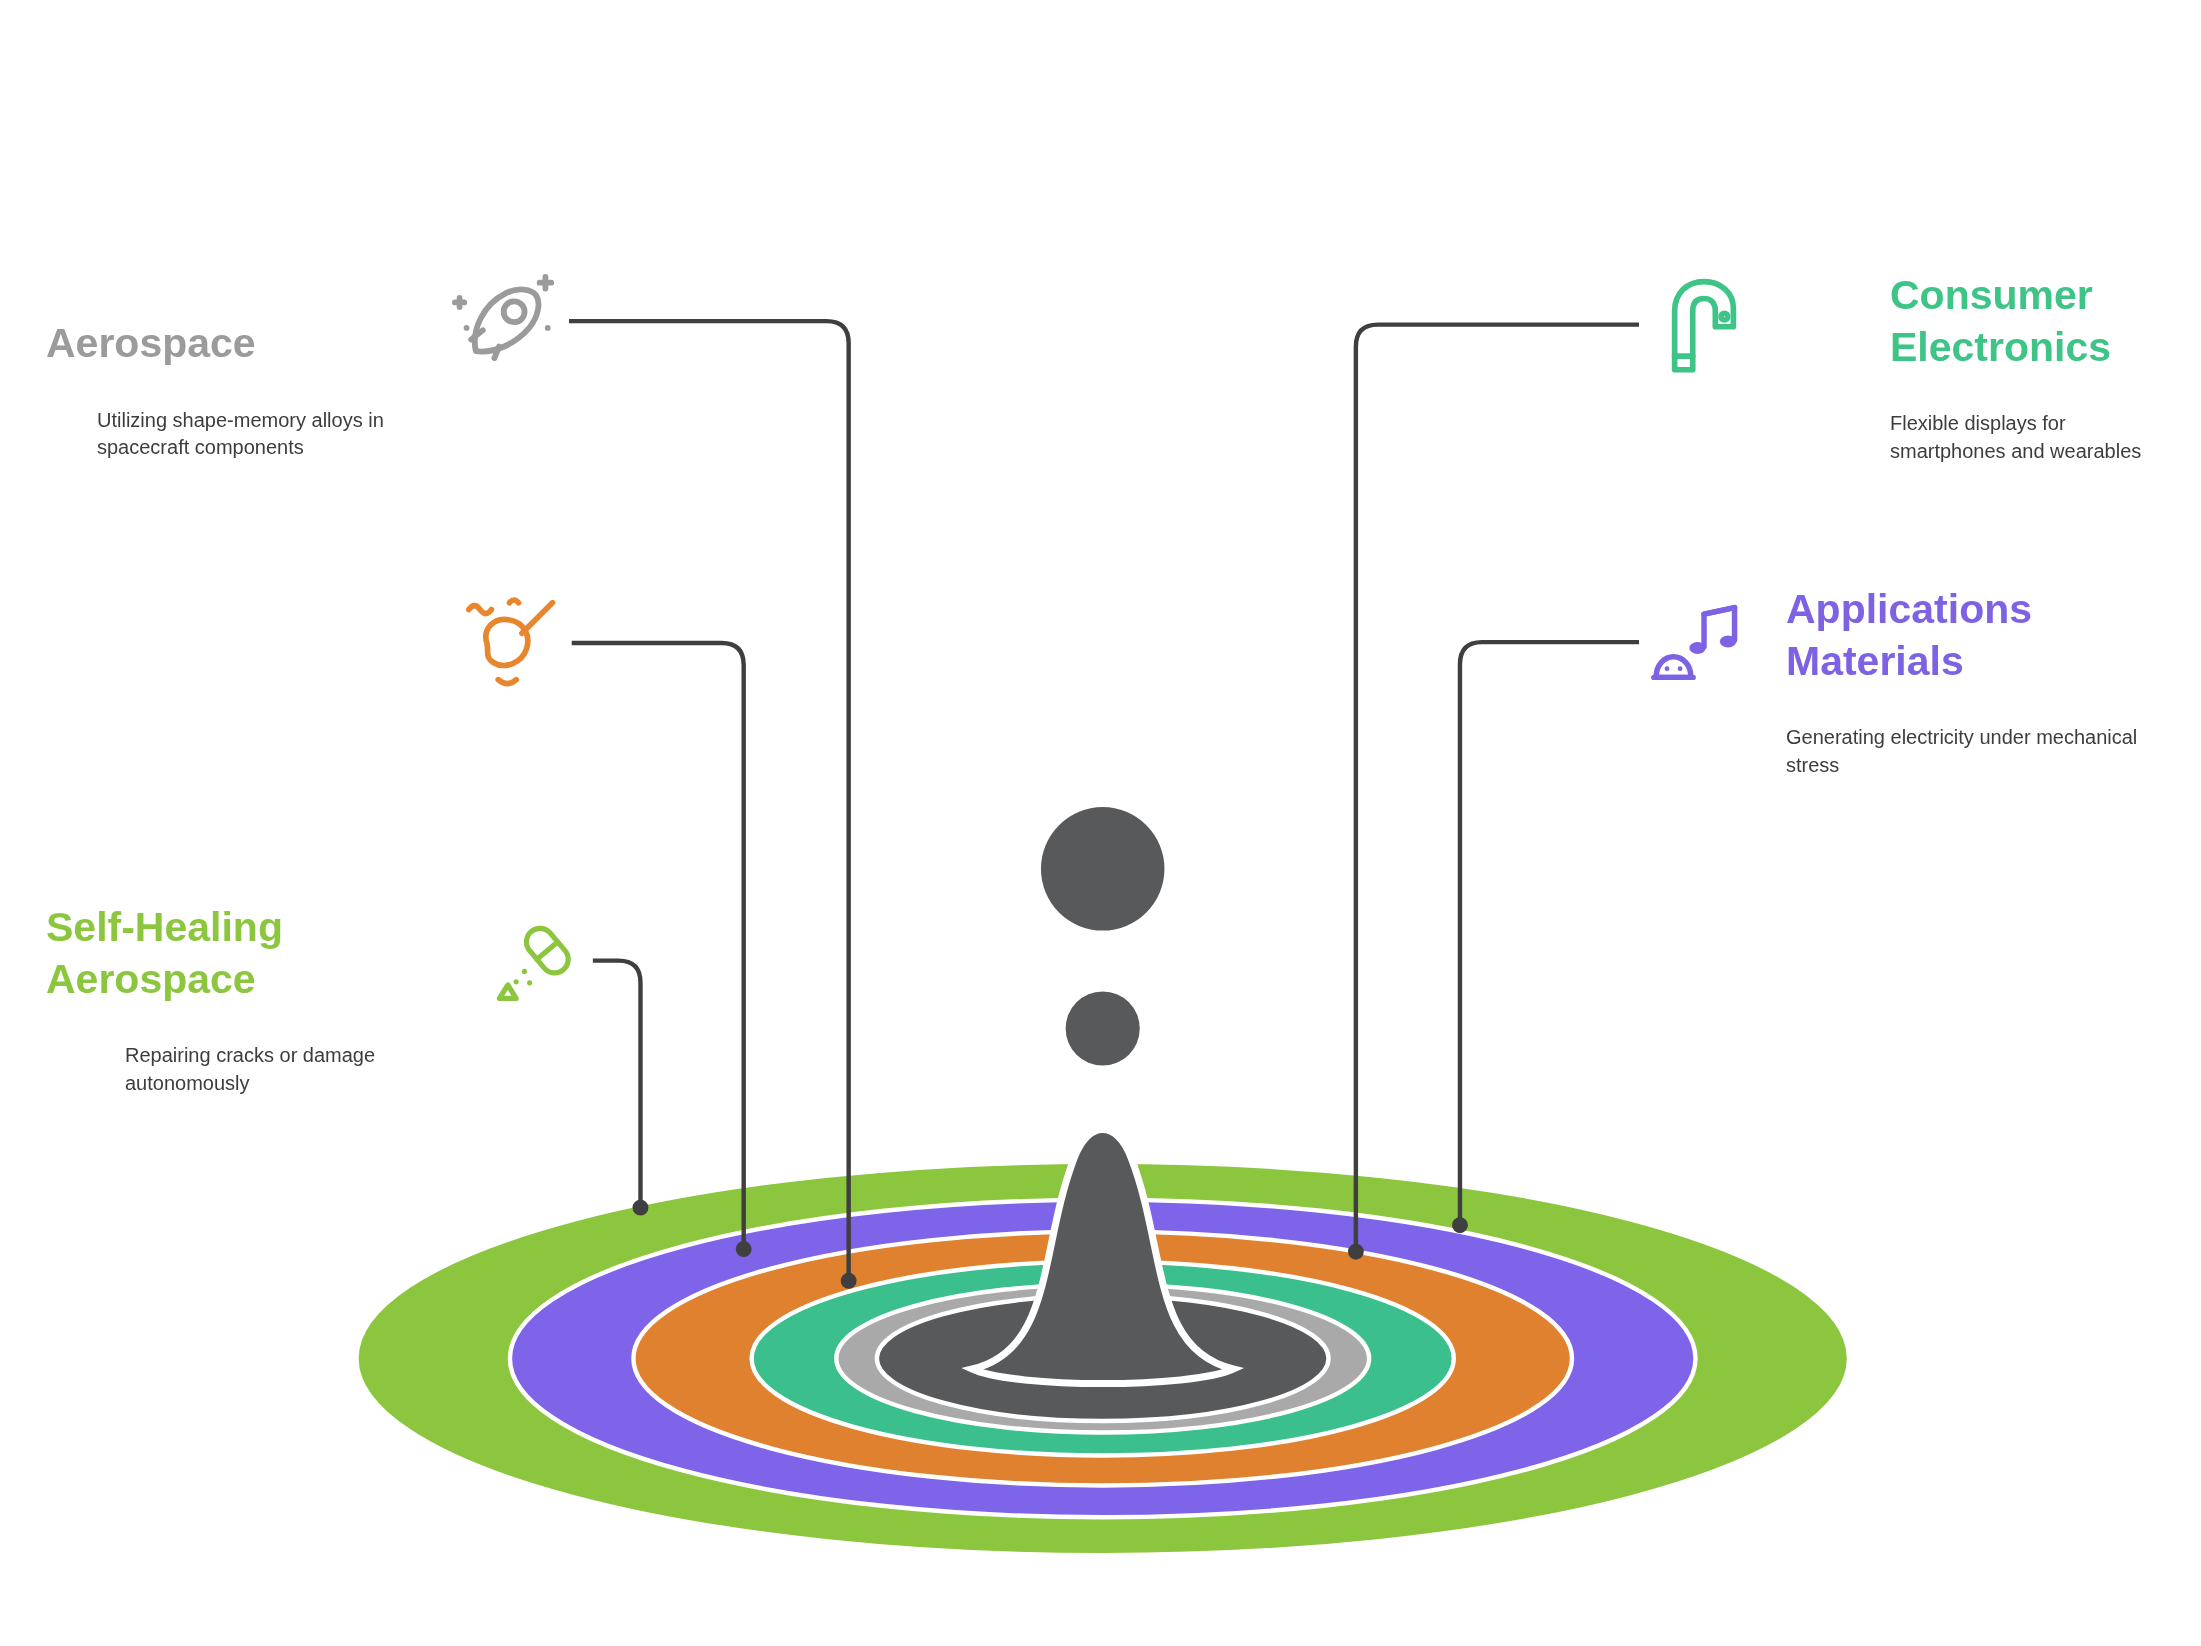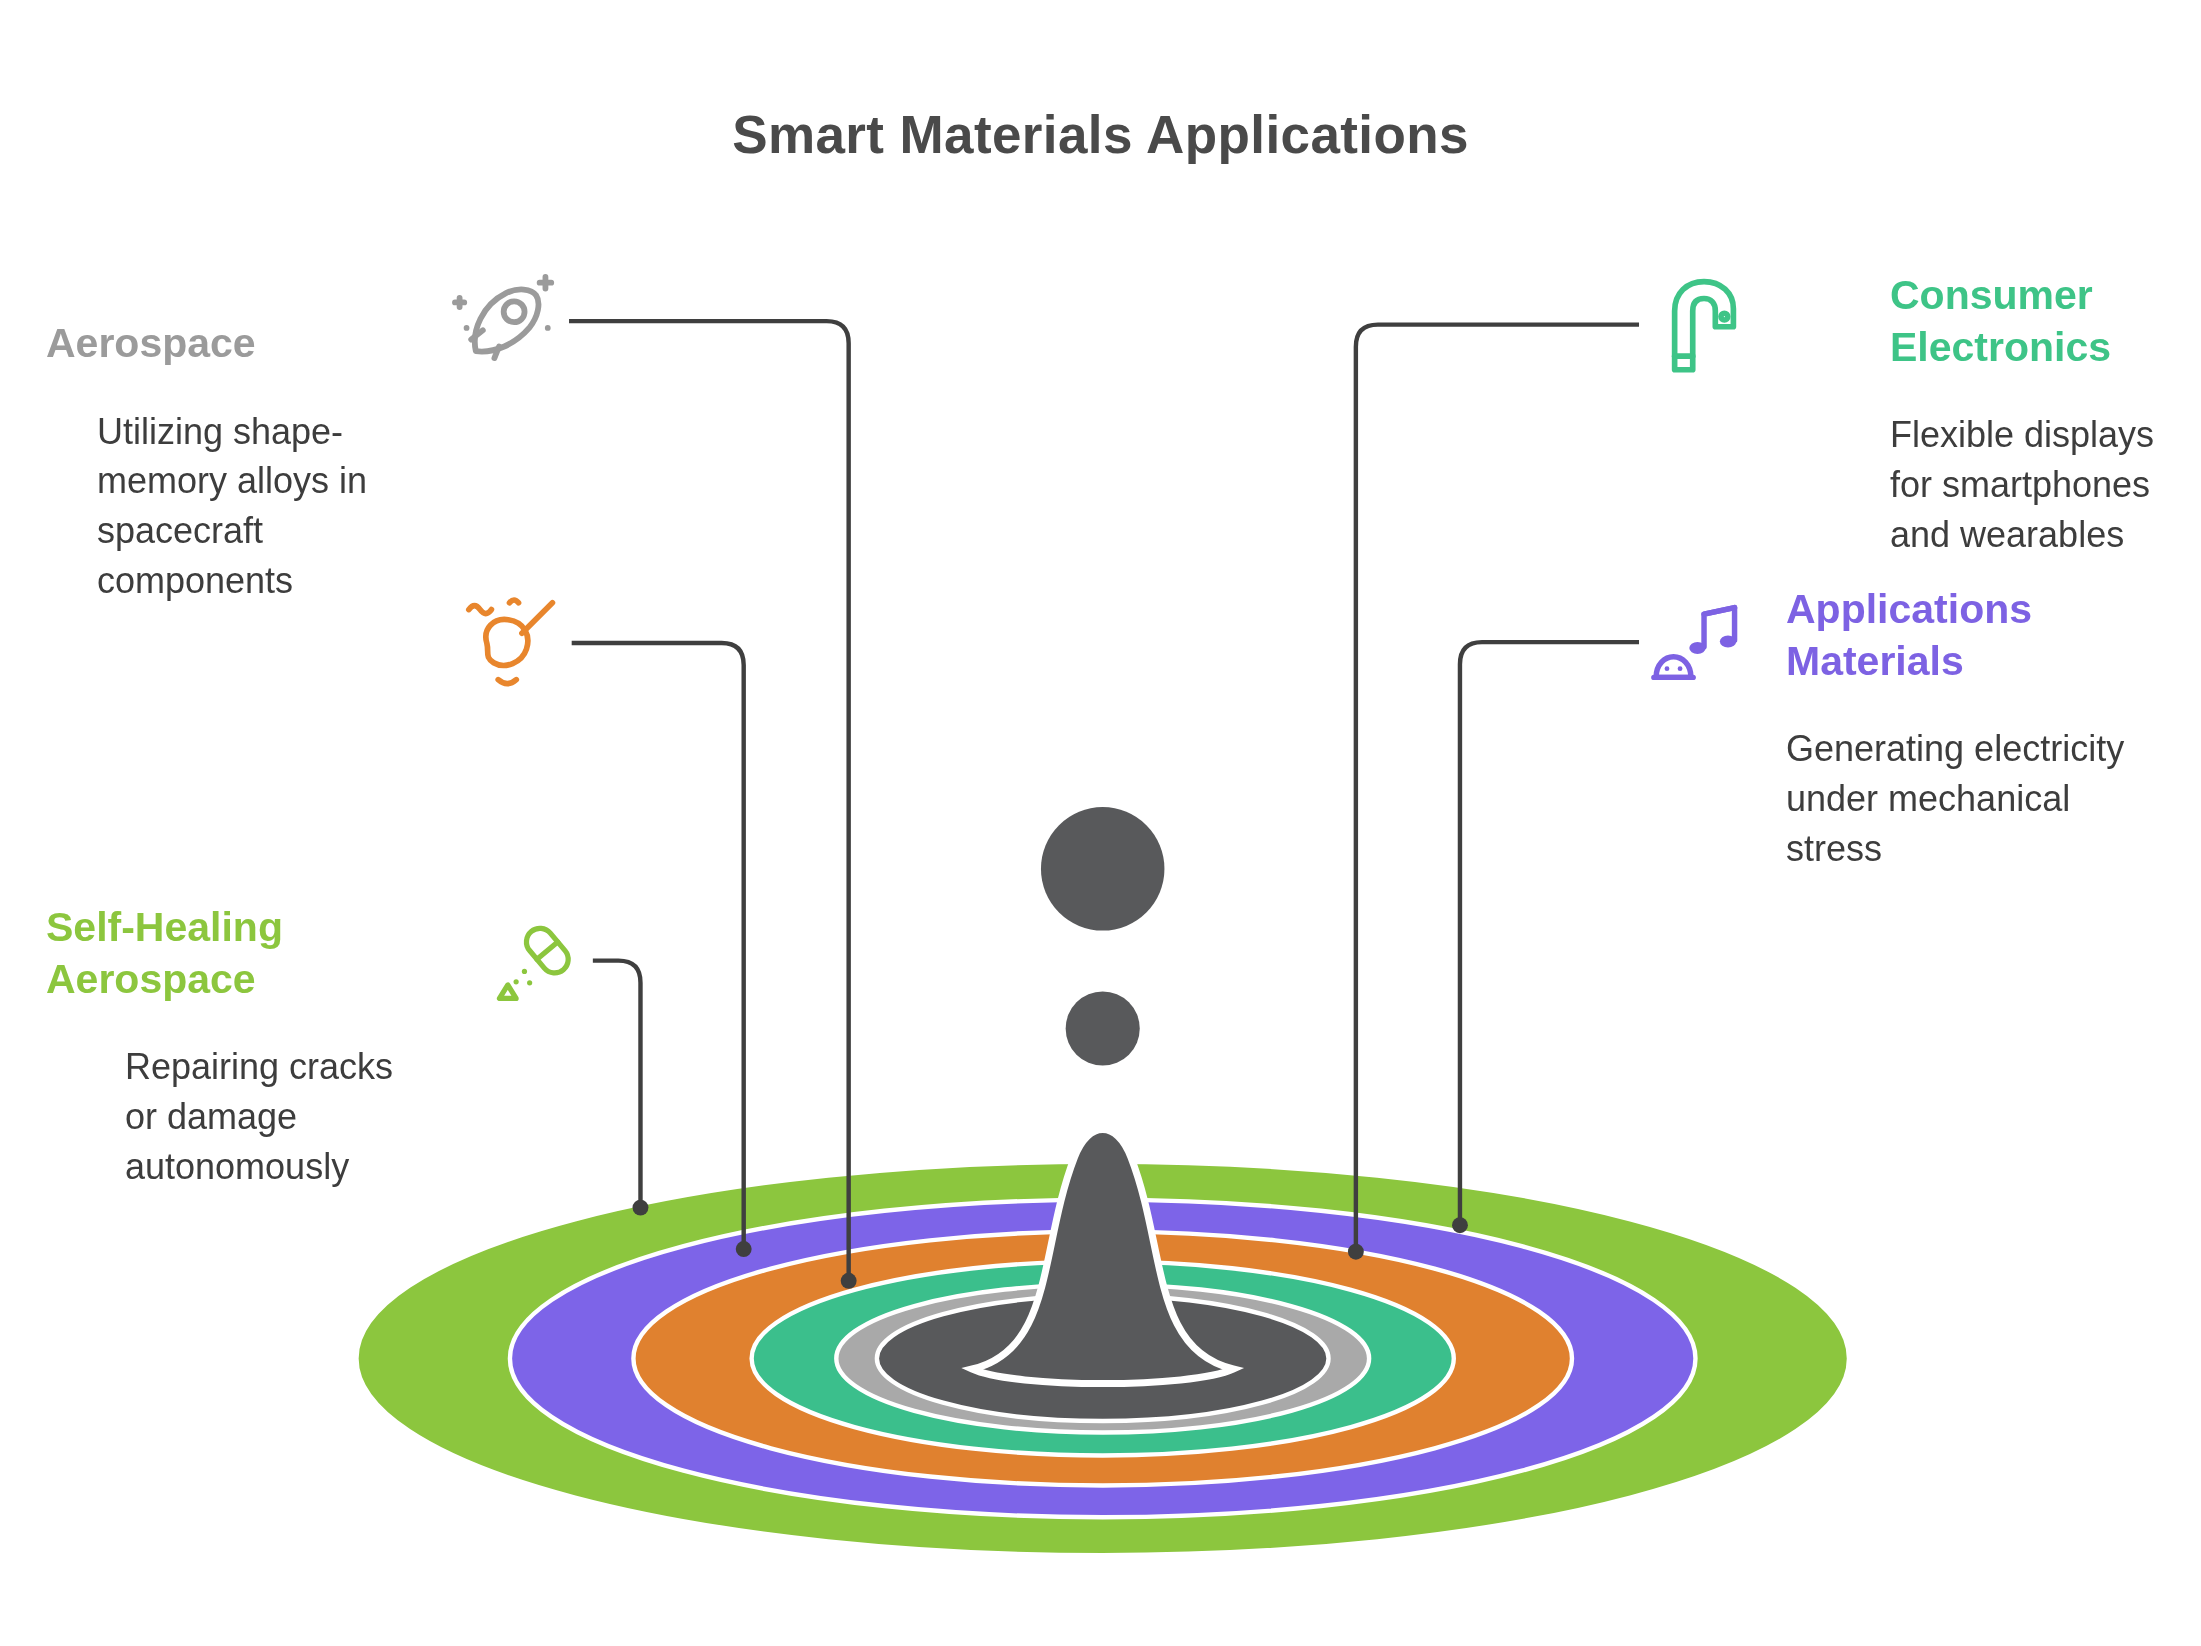--- a/index.html
+++ b/index.html
@@ -13,21 +13,21 @@
   .title {
     position:absolute; top:104px; left:0; width:100%;
     text-align:center;
     font-size:53px; font-weight:700; color:#4a4a4a;
     letter-spacing:0.4px;
   }
   .diagram-svg { position:absolute; top:0; left:0; }
 
   .item { position:absolute; }
   .item .label { font-size:41px; font-weight:700; line-height:1.26; }
-  .item .desc  { margin-top:37px; font-size:36px; line-height:1.38; color:#3d3d3d; }
+  .item .desc  { margin-top:37px; font-size:20px; line-height:1.38; color:#3d3d3d; }
   .item.left  { text-align:left; }
   .item.right { text-align:left; }
   .item.left .desc  { margin-left:auto; }
 
   .c-gray   { color:#9b9b9b; }
   .c-orange { color:#e8862d; }
   .c-green  { color:#8cc63e; }
   .c-teal   { color:#3ec487; }
   .c-purple { color:#7d62e3; }
 
@@ -37,21 +37,20 @@
     fill:none; stroke:currentColor; stroke-width:5;
     stroke-linecap:round; stroke-linejoin:round;
   }
   .icon svg .fill { fill:currentColor; stroke:none; }
 </style>
 </head>
 <body>
 
 <div class="page">
 
-  <div class="title">Smart Materials Applications</div>
 
   <svg class="diagram-svg" width="2201" height="1646" viewBox="0 0 2495 1866">
 
     <ellipse cx="1250" cy="1540" rx="846" ry="223" fill="#8cc63e" stroke="#ffffff" stroke-width="5"></ellipse>
     <ellipse cx="1250" cy="1540" rx="672" ry="180" fill="#7d64e8" stroke="#ffffff" stroke-width="5"></ellipse>
     <ellipse cx="1250" cy="1540" rx="532" ry="144" fill="#e0812f" stroke="#ffffff" stroke-width="5"></ellipse>
     <ellipse cx="1250" cy="1540" rx="398" ry="110" fill="#3bbf8c" stroke="#ffffff" stroke-width="5"></ellipse>
     <ellipse cx="1250" cy="1540" rx="302" ry="84" fill="#a9a9a9" stroke="#ffffff" stroke-width="5"></ellipse>
     <ellipse cx="1250" cy="1540" rx="256" ry="71" fill="#58595b" stroke="#ffffff" stroke-width="5"></ellipse>
 

